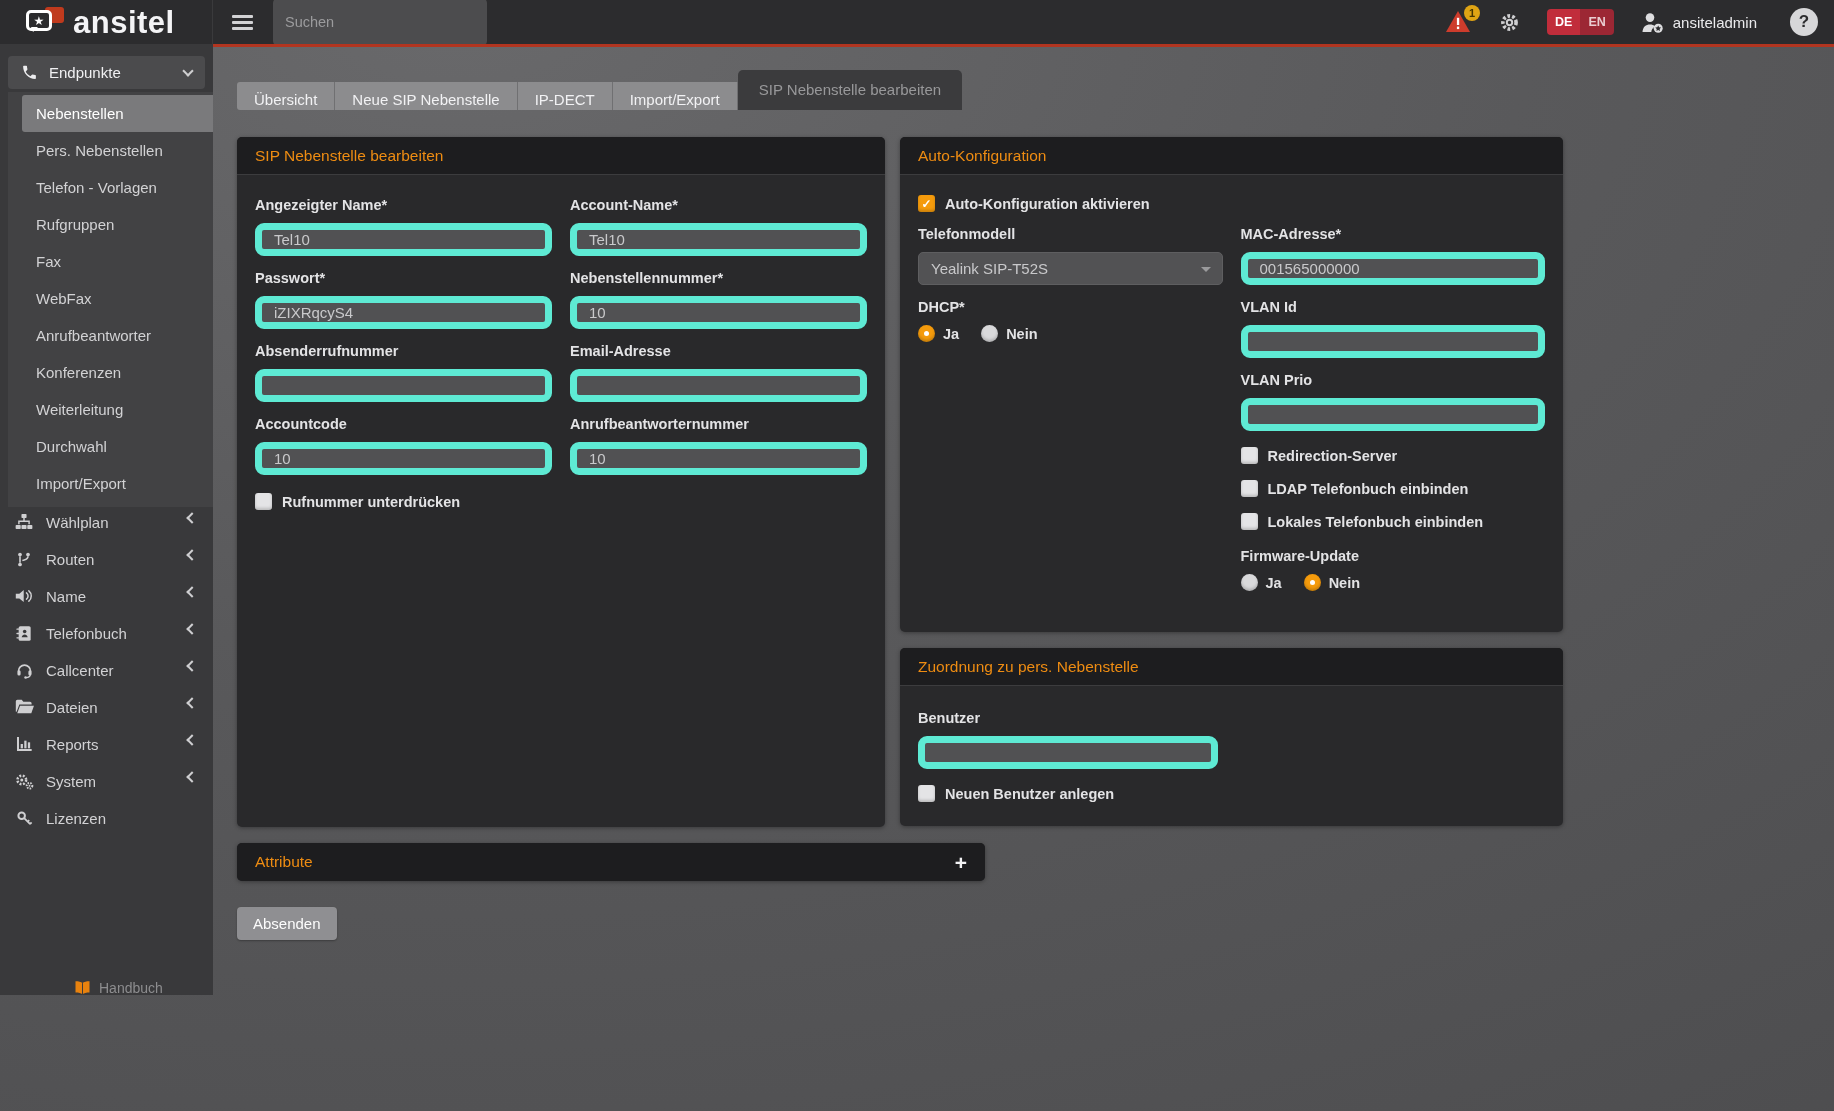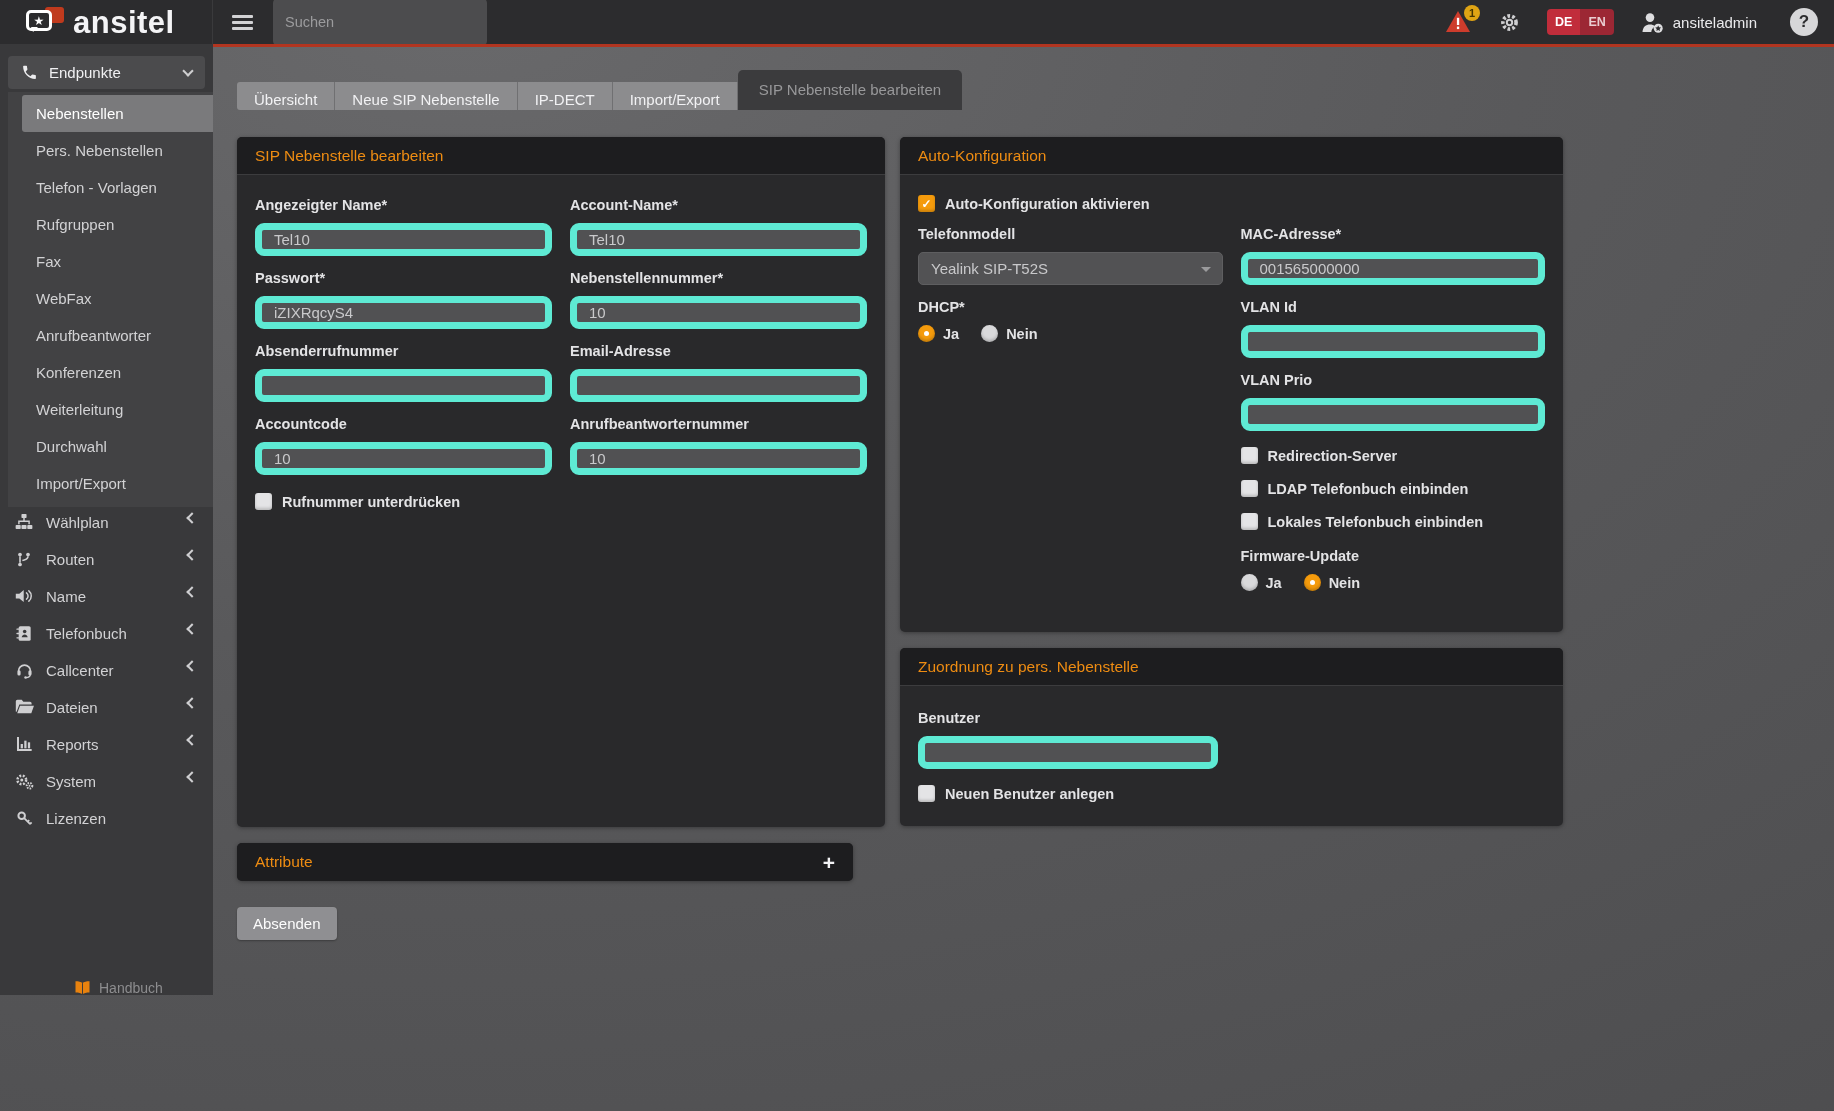--- a/index.html
+++ b/index.html
@@ -400,20 +400,20 @@
   <div class="panel-body">
     <label class="lbl" style="margin-top:16px;">Benutzer</label>
     <input class="txt-input" type="text" style="width: 300px;" value="">
     <div class="check-row" style="margin-top:16px;">
       <span class="checkbox"></span>
       <span class="lbl-inline">Neuen Benutzer anlegen</span>
     </div>
   </div>
 </div>
 
-<div class="panel" style="left:237px; top:843px; width:616px; height:38px;">
+<div class="panel" style="left:237px; top:843px; width:748px; height:38px;">
   <div class="panel-header" style="border-radius:5px; border-bottom:none;">
     <span class="panel-title">Attribute</span>
     <span class="plus-btn">+</span>
   </div>
 </div>
 
 <button class="submit-btn">Absenden</button>
 
 </body></html>

